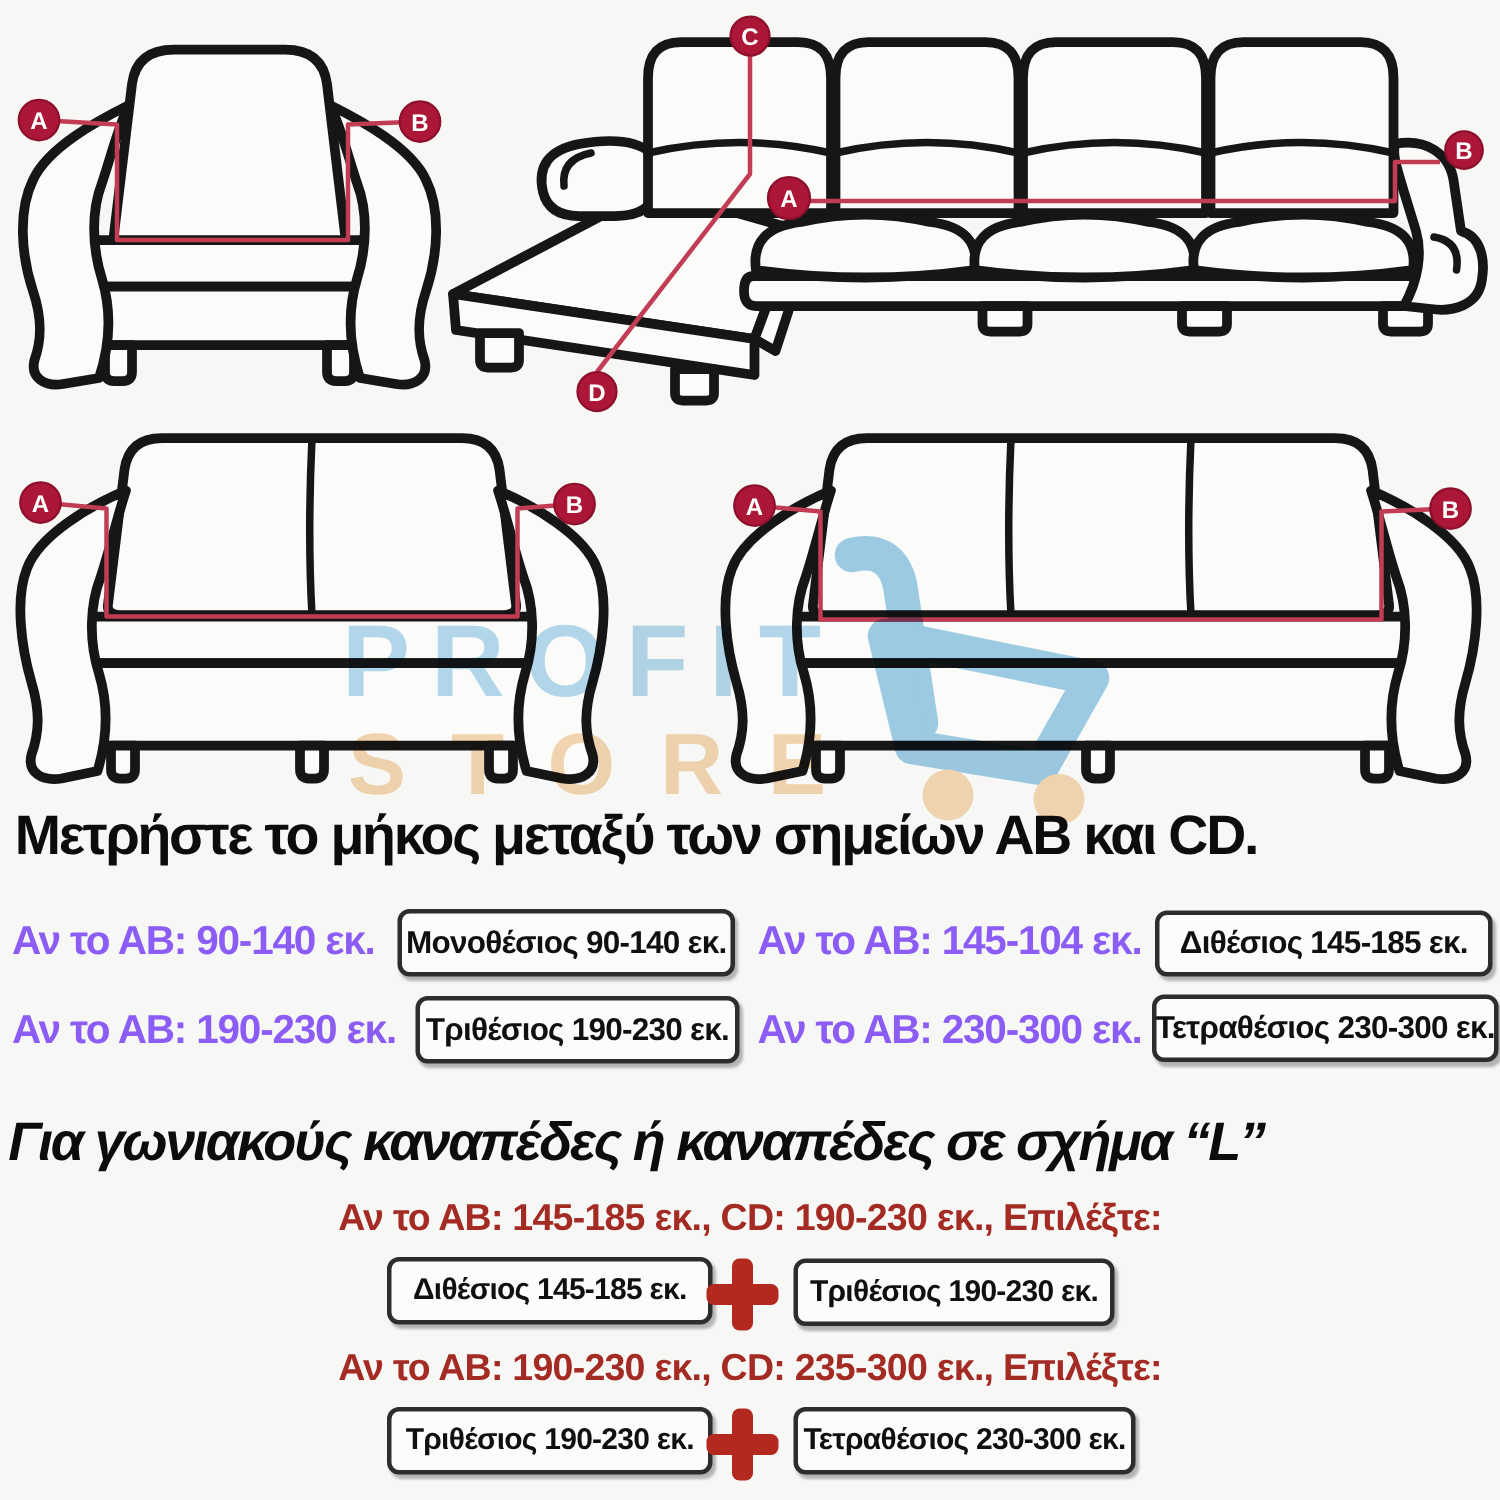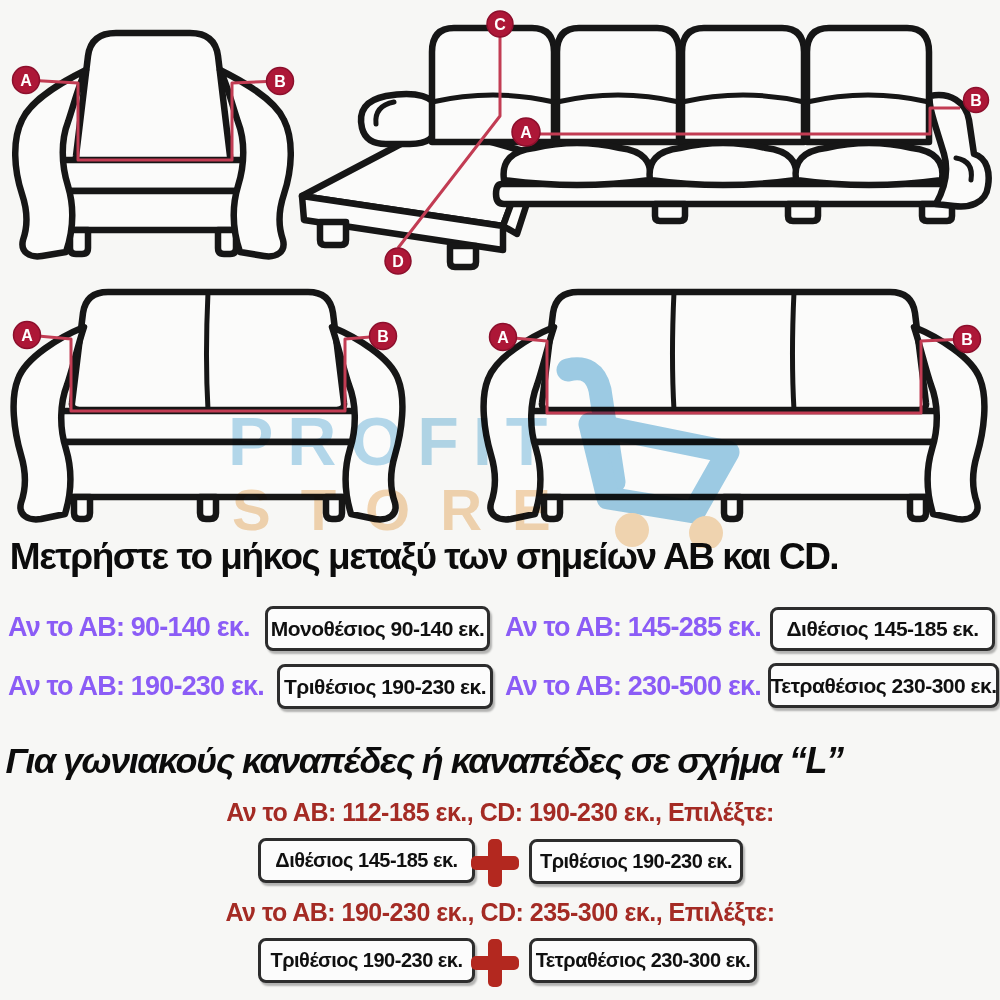--- a/index.html
+++ b/index.html
@@ -174,32 +174,32 @@
       <circle cx="80" cy="190" r="17" fill="#f6d4aa"></circle>
       <circle cx="154" cy="193" r="17" fill="#f6d4aa"></circle>
     </svg>
   </div>
 
   <div class="h-main h1">Μετρήστε το μήκος μεταξύ των σημείων ΑΒ και CD.</div>
 
   <div class="redlabel" style="left:8px; top:612px;">Αν το ΑΒ: 90-140 εκ.</div>
   <div class="mbox" style="left:265px; top:606px; width:225px; height:45px;">Μονοθέσιος 90-140 εκ.</div>
 
-  <div class="redlabel" style="left:505px; top:612px;">Αν το ΑΒ: 145-285 εκ.</div>
+  <div class="redlabel" style="left:505px; top:612px;">Αν το ΑΒ: 145-104 εκ.</div>
   <div class="mbox" style="left:770px; top:607px; width:225px; height:44px;">Διθέσιος 145-185 εκ.</div>
 
   <div class="redlabel" style="left:8px; top:671px;">Αν το ΑΒ: 190-230 εκ.</div>
   <div class="mbox" style="left:277px; top:664px; width:216px; height:45px;">Τριθέσιος 190-230 εκ.</div>
 
-  <div class="redlabel" style="left:505px; top:671px;">Αν το ΑΒ: 230-500 εκ.</div>
+  <div class="redlabel" style="left:505px; top:671px;">Αν το ΑΒ: 230-300 εκ.</div>
   <div class="mbox" style="left:768px; top:663px; width:231px; height:45px;">Τετραθέσιος 230-300 εκ.</div>
 
   <div class="h-main h2">Για γωνιακούς καναπέδες ή καναπέδες σε σχήμα “L”</div>
 
-  <div class="combo-label" style="top:798px;">Αν το ΑΒ: 112-185 εκ., CD: 190-230 εκ., Επιλέξτε:</div>
+  <div class="combo-label" style="top:798px;">Αν το ΑΒ: 145-185 εκ., CD: 190-230 εκ., Επιλέξτε:</div>
   <div class="mbox" style="left:258px; top:838px; width:217px; height:45px; font-size:20px;">Διθέσιος 145-185 εκ.</div>
   <div class="plus" style="left:471px; top:839px;"></div>
   <div class="mbox" style="left:529px; top:839px; width:214px; height:45px; font-size:20px;">Τριθέσιος 190-230 εκ.</div>
 
   <div class="combo-label" style="top:898px;">Αν το ΑΒ: 190-230 εκ., CD: 235-300 εκ., Επιλέξτε:</div>
   <div class="mbox" style="left:258px; top:938px; width:217px; height:45px; font-size:20px;">Τριθέσιος 190-230 εκ.</div>
   <div class="plus" style="left:471px; top:939px;"></div>
   <div class="mbox" style="left:529px; top:938px; width:228px; height:45px; font-size:20px;">Τετραθέσιος 230-300 εκ.</div>
 
 </div>

